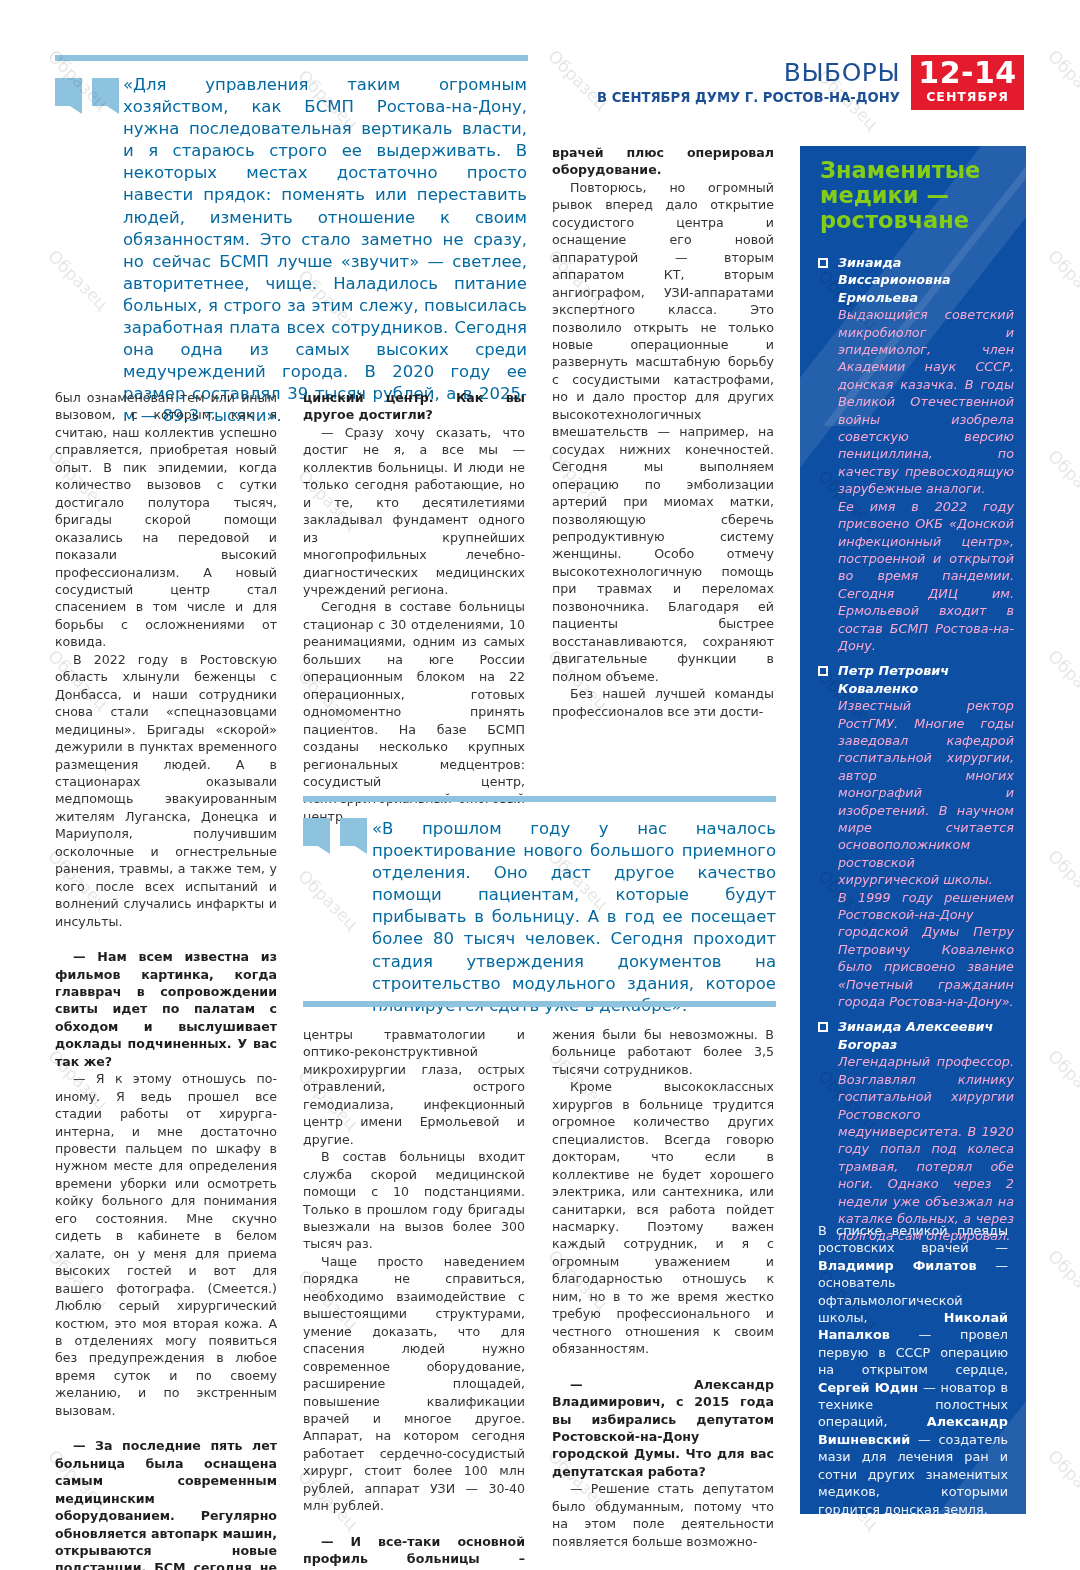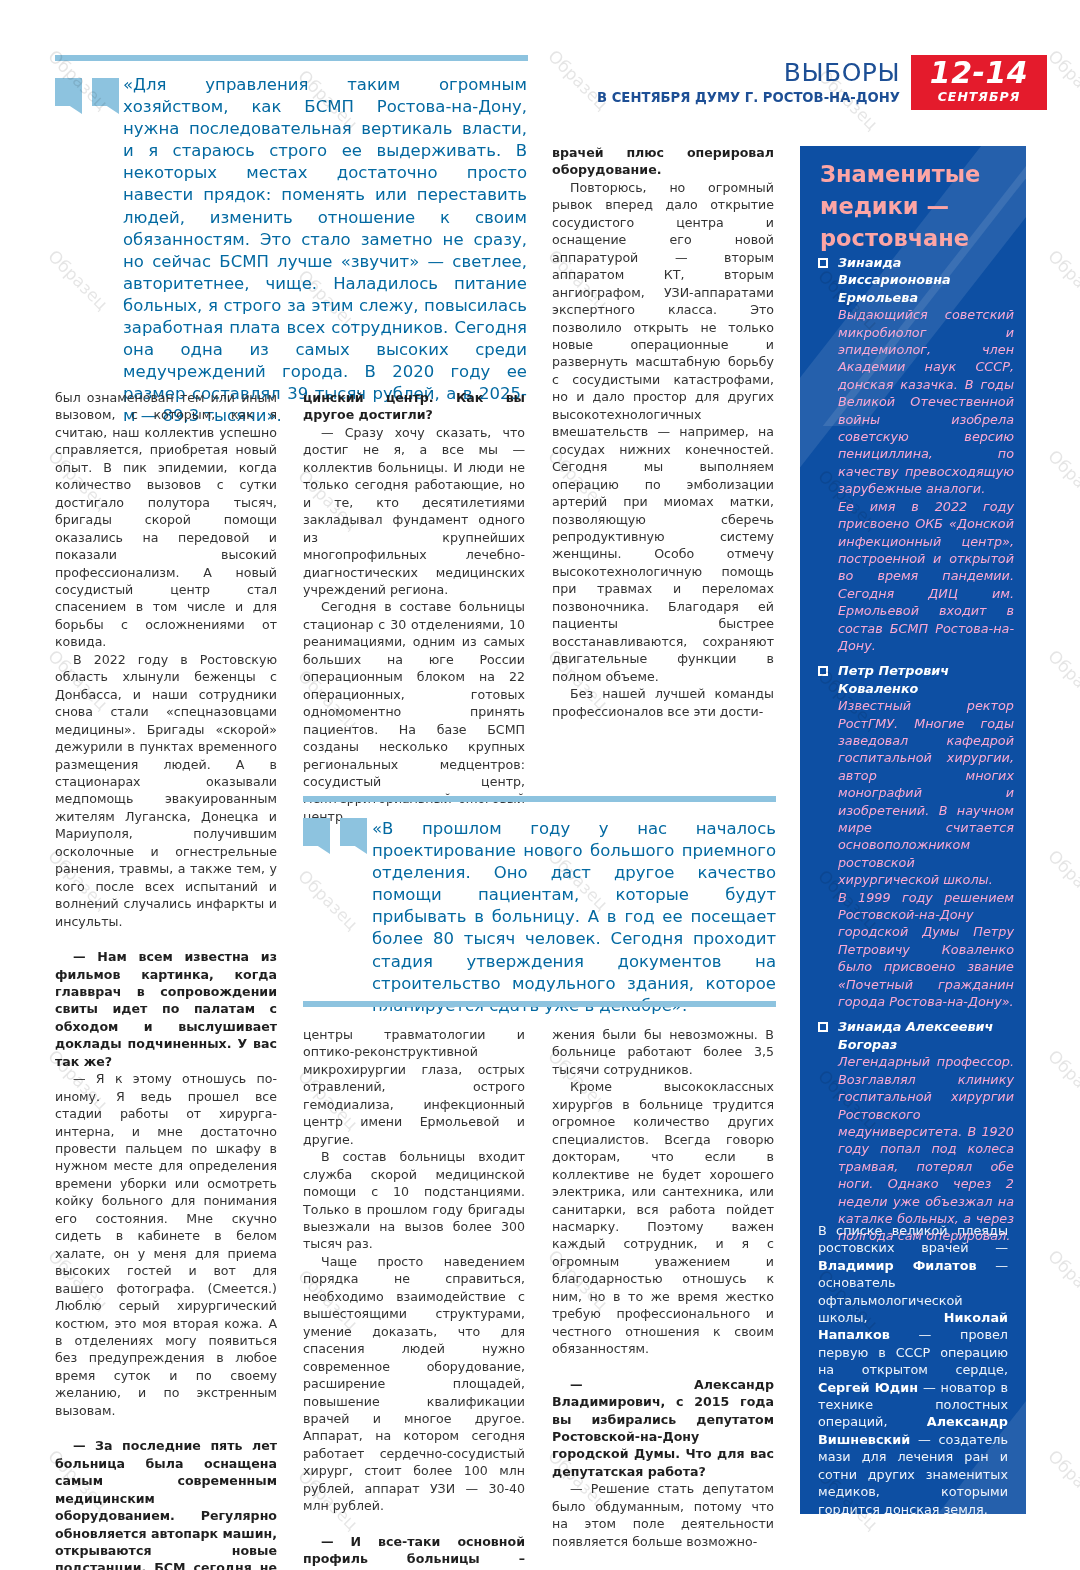--- a/index.html
+++ b/index.html
@@ -2,21 +2,21 @@
 <html><head>
 <meta charset="utf-8">
 <style>
   * { box-sizing: border-box; margin: 0; padding: 0; }
   html, body { width: 1080px; height: 1570px; background: #ffffff; overflow: hidden; }
   body { position: relative; font-family: "DejaVu Sans", sans-serif; color: #2a2a2a; }
 
   
   .hdr-title { position: absolute; right: 180px; top: 58px; font-size: 25px; font-weight: normal; color: #1d4f95; letter-spacing: 0.5px; }
   .hdr-sub { position: absolute; right: 180px; top: 90px; font-size: 13.2px; font-weight: bold; color: #1d4f95; white-space: nowrap; }
-  .date-box { position: absolute; left: 911px; top: 55px; width: 136px; height: 55px; background: #e41b2c; color: #fff; text-align: center; font-style: italic; }
+  .date-box { position: absolute; left: 911px; top: 55px; width: 113px; height: 55px; background: #e41b2c; color: #fff; text-align: center; }
   .date-num { font-size: 30px; font-weight: bold; line-height: 34px; margin-top: 1px; letter-spacing: 0.5px; }
   .date-month { font-size: 12.5px; font-weight: bold; line-height: 14px; letter-spacing: 1px; }
 
   
   .rule { position: absolute; background: #8dc3df; height: 6px; }
 
   
   .quote-mark { position: absolute; display: flex; gap: 10px; }
   .qm { width: 27px; height: 36px; background: #8dc3df; clip-path: polygon(0 0, 100% 0, 100% 100%, 55% 78%, 0 78%); }
   .quote-text { position: absolute; font-size: 16.5px; line-height: 22.1px; color: #0369a1; text-align: justify; }
@@ -24,21 +24,21 @@
   
   .col { position: absolute; font-size: 12.6px; line-height: 17.45px; color: #333; text-align: justify; hyphens: manual; }
   .col p { margin: 0; }
   .col p.ind { text-indent: 18px; }
   .col p.q { font-weight: bold; color: #1f1f1f; text-indent: 18px; }
   .col .gap { height: 18px; }
 
   
   .sidebar { position: absolute; left: 800px; top: 146px; width: 226px; height: 1368px; background: #0d4fa3; overflow: hidden; color: #fff; }
   .sb-stripe { position: absolute; background: rgba(255,255,255,0.10); transform: skewX(-38deg); }
-  .sb-title { position: absolute; left: 20px; top: 12px; font-size: 22.5px; font-weight: bold; line-height: 32px; color: #fca5a5; }
+  .sb-title { position: absolute; left: 20px; top: 12px; font-size: 22.5px; font-weight: bold; line-height: 25px; color: #84cc16; }
   .sb-list { position: absolute; left: 18px; top: 108px; width: 196px; font-style: italic; }
   .sb-item { position: relative; padding-left: 20px; margin-bottom: 8px; }
   .sb-bullet { position: absolute; left: 0; top: 4px; width: 10px; height: 10px; border: 2px solid #fff; }
   .sb-name { font-size: 12.8px; font-weight: bold; line-height: 17.4px; }
   .sb-desc { font-size: 12.8px; line-height: 17.4px; text-align: justify; color: #f9a8d4; }
   .sb-outro { position: absolute; left: 18px; top: 1076px; width: 190px; font-size: 12.8px; line-height: 17.4px; text-align: justify; color: #f0f4fb; }
   .sb-outro b { color: #fff; }
 
   
   .wm { position: absolute; font-size: 17px; color: rgba(0,0,0,0.10); transform: rotate(45deg); white-space: nowrap; pointer-events: none; }

